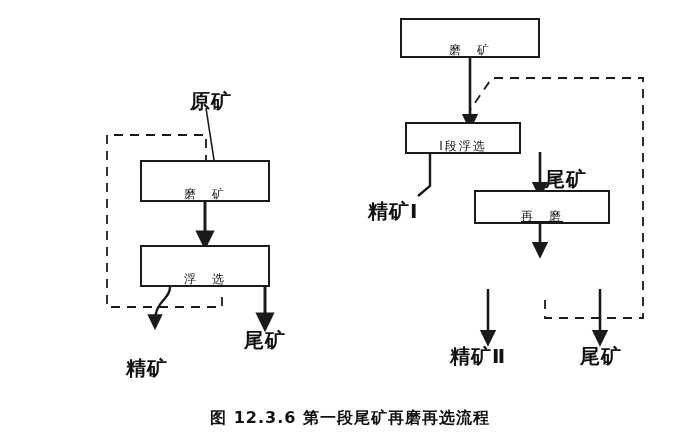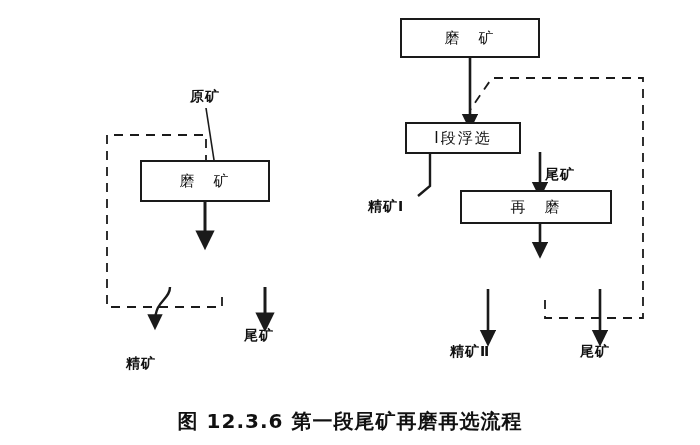--- a/index.html
+++ b/index.html
@@ -18,42 +18,42 @@
     position: relative;
     width: 700px;
     height: 445px;
   }
   .box {
     position: absolute;
     box-sizing: border-box;
     border: 2px solid #1a1a1a;
     background: #ffffff;
     display: flex;
-    align-items: center;
+    align-items: flex-end;
     justify-content: center;
-    font-size: 15px;
+    font-size: 12px;
     letter-spacing: 2px;
     white-space: nowrap;
   }
   .box .inner {
     line-height: 1;
   }
   .label {
     position: absolute;
-    font-size: 14px;
+    font-size: 20px;
     white-space: nowrap;
     font-weight: 600;
     letter-spacing: 1px;
   }
   .caption {
     position: absolute;
     left: 0;
     width: 700px;
     text-align: center;
-    font-size: 20px;
+    font-size: 16px;
     font-weight: 700;
     letter-spacing: 1px;
   }
   svg.lines {
     position: absolute;
     left: 0;
     top: 0;
     width: 700px;
     height: 445px;
   }
@@ -96,20 +96,23 @@
   </svg>
 
   <div class="label" style="left:190px; top:88px;">
     <span>原矿</span>
   </div>
 
   <div class="box" style="left:140px; top:160px; width:130px; height:42px;">
     <span class="inner">磨　矿</span>
   </div>
 
+  <div class="box" style="left:140px; top:245px; width:130px; height:42px;">
+    <span class="inner">浮　选</span>
+  </div>
 
   <div class="label" style="left:126px; top:327px;margin-top:28px;">
     <span>精矿</span>
   </div>
 
   <div class="label" style="left:244px; top:327px;">
     <span>尾矿</span>
   </div>
 
   <div class="box" style="left:400px; top:18px; width:140px; height:40px;">
@@ -121,21 +124,21 @@
   </div>
 
   <div class="label" style="left:545px; top:166px;">
     <span>尾矿</span>
   </div>
 
   <div class="label" style="left:368px; top:198px;">
     <span>精矿Ⅰ</span>
   </div>
 
-  <div class="box" style="left:460px; top:190px; width:152px; height:34px;">
+  <div class="box" style="left:474px; top:190px; width:136px; height:34px;text-decoration:underline;">
     <span class="inner">再　磨</span>
   </div>
 
 
   <div class="label" style="left:450px; top:343px;">
     <span>精矿Ⅱ</span>
   </div>
 
   <div class="label" style="left:580px; top:343px;">
     <span>尾矿</span>

